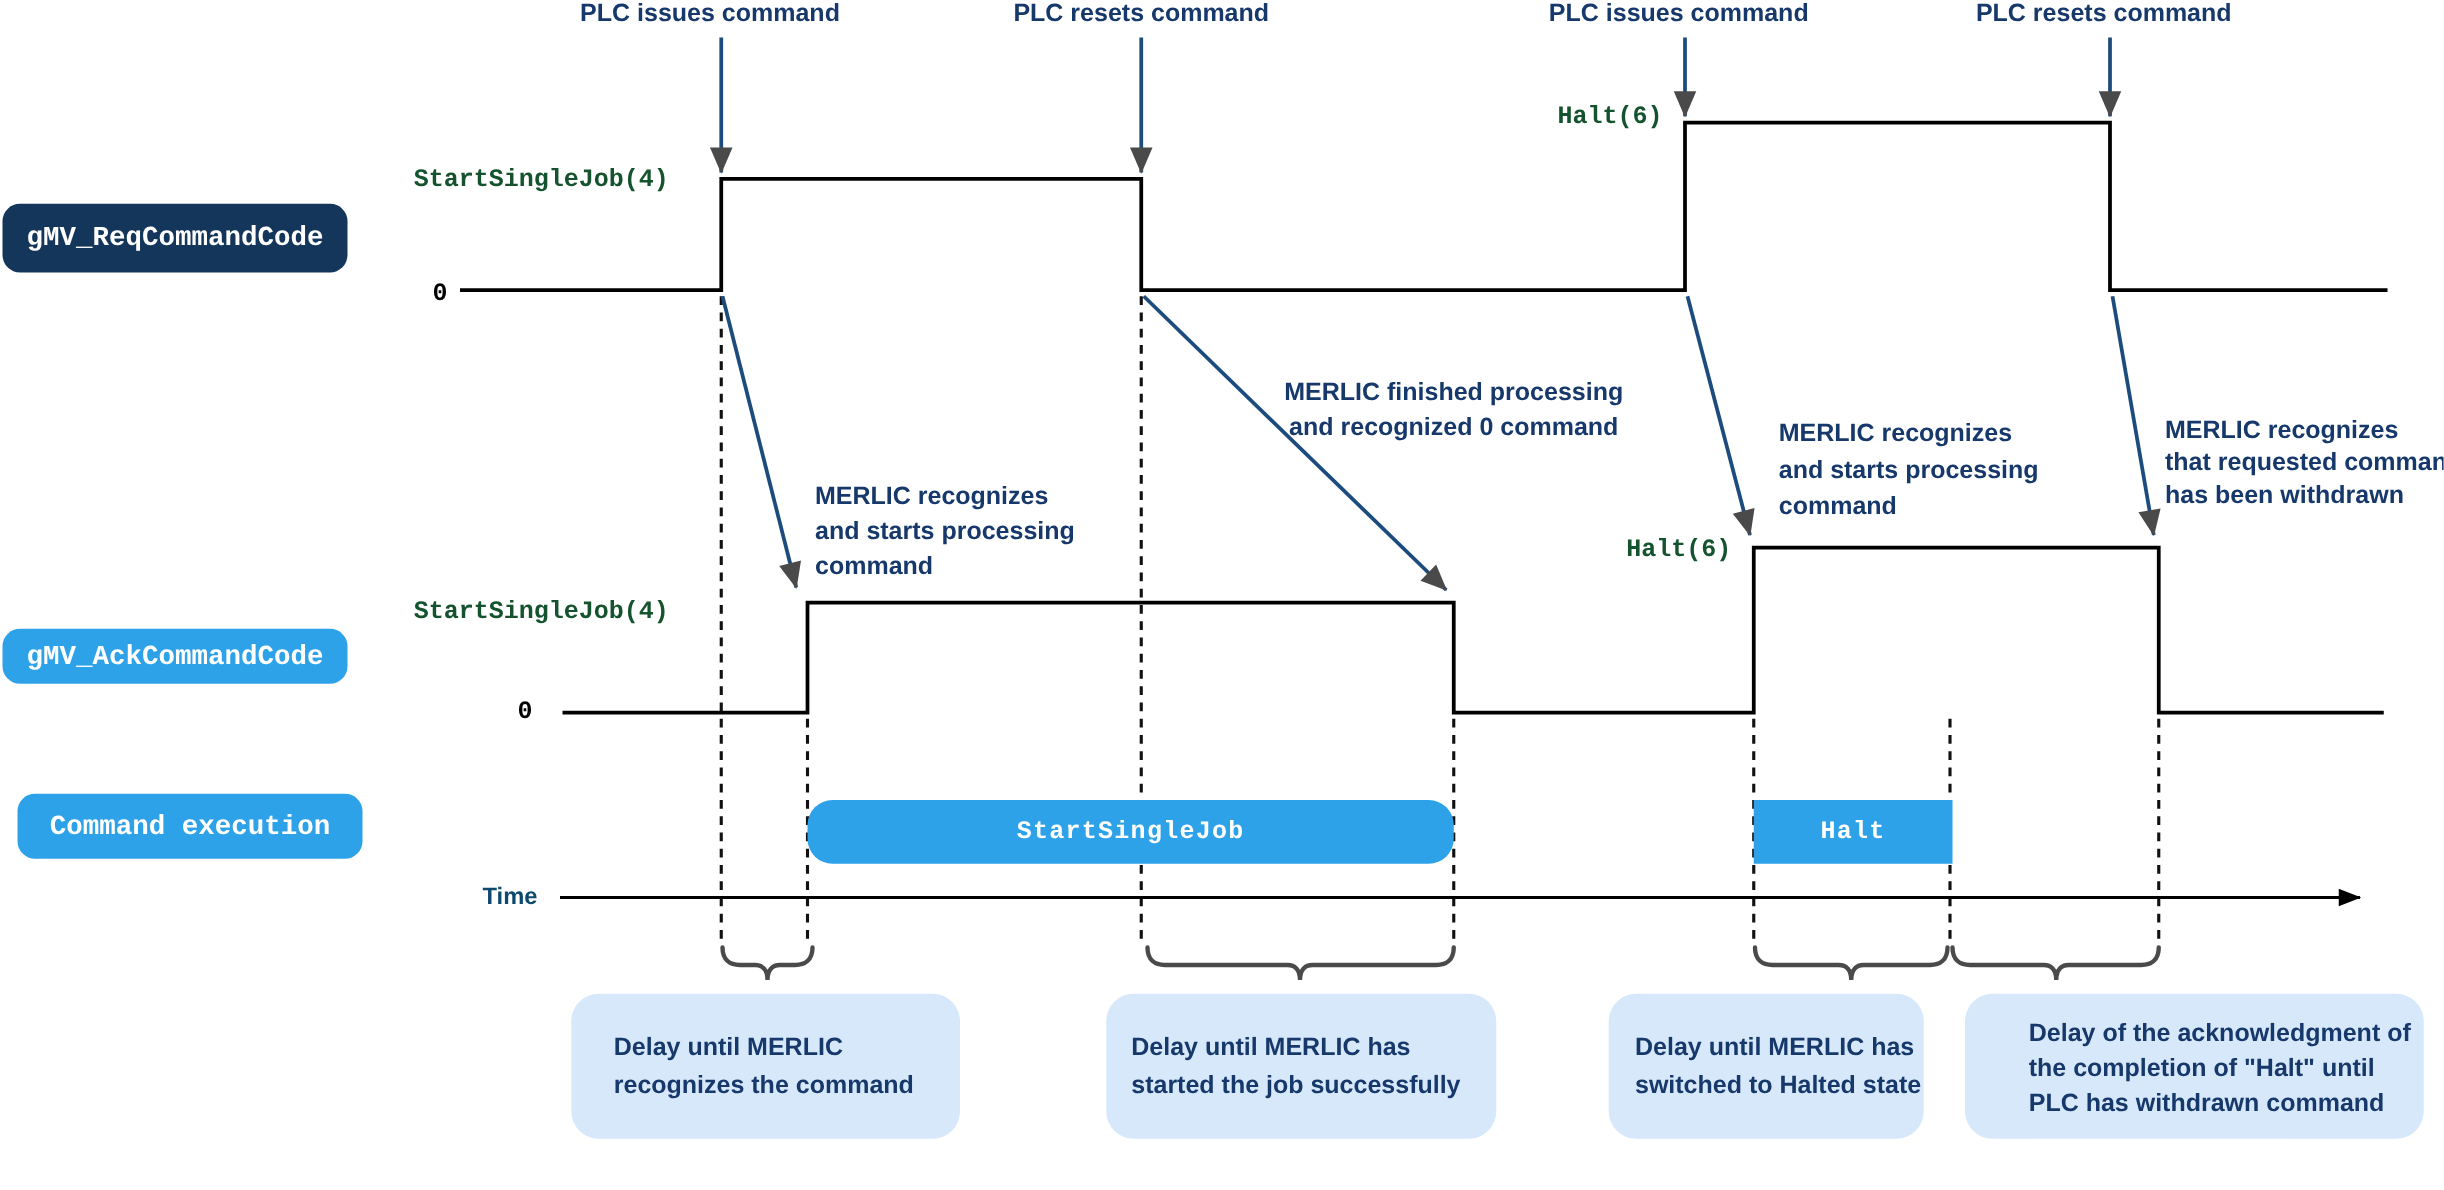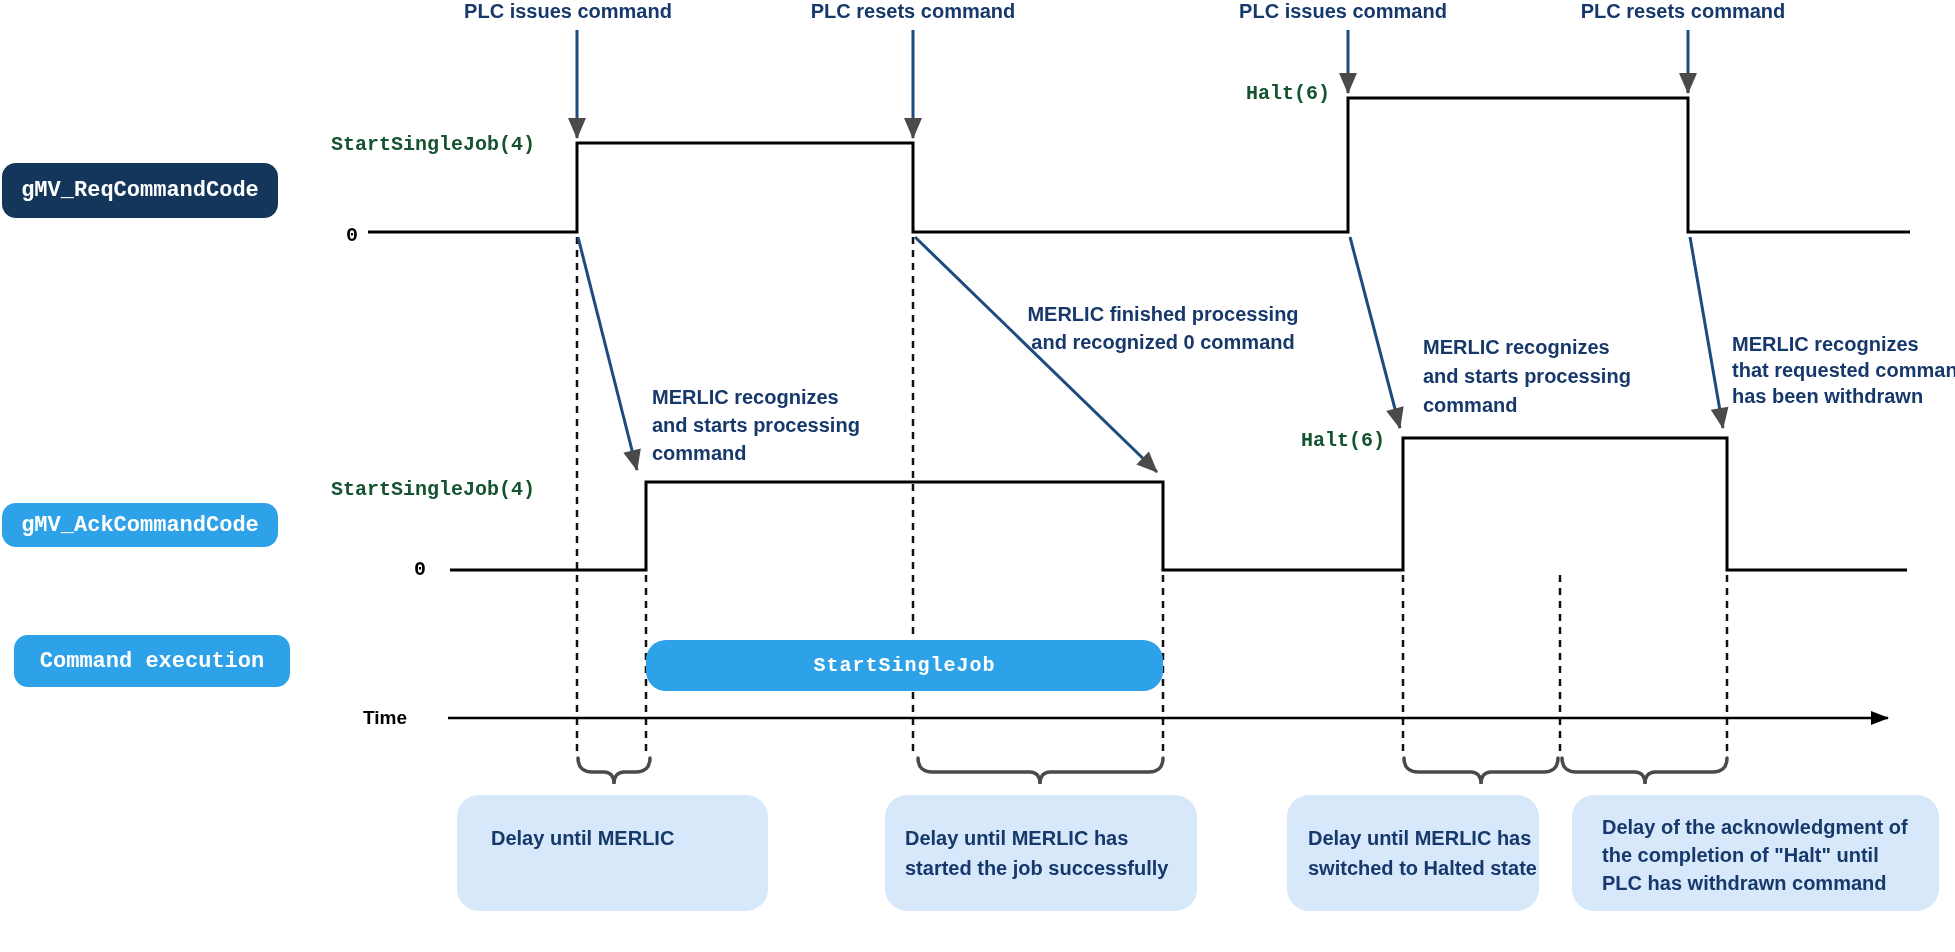--- a/index.html
+++ b/index.html
@@ -18,27 +18,27 @@
   .sig-label{position:absolute;text-align:right;white-space:nowrap;
              font:bold 20px "Liberation Mono",monospace;color:#14532d;line-height:24px;}
   .zero-label{position:absolute;width:24px;text-align:center;
               font:bold 20px "Liberation Mono",monospace;color:#000;line-height:24px;}
   .note-block{position:absolute;font:bold 20px "Liberation Sans",sans-serif;
               color:var(--text-navy);white-space:nowrap;}
   .note-block div{line-height:28px;}
   .exec-bar{position:absolute;top:640px;height:51px;background:var(--blue);
             display:flex;align-items:center;justify-content:center;white-space:nowrap;
             font:bold 20px "Liberation Mono",monospace;color:#fff;letter-spacing:1px;}
-  .time-label{position:absolute;text-align:center;font:bold 19px "Liberation Sans",sans-serif;
-              color:#000000;line-height:24px;}
+  .time-label{position:absolute;text-align:right;font:bold 19px "Liberation Sans",sans-serif;
+              color:#0c4a6e;line-height:24px;}
   .callout{position:absolute;top:795px;height:116px;background:var(--callout-bg);
            border-radius:22px;box-sizing:border-box;
            font:bold 20px "Liberation Sans",sans-serif;color:var(--text-navy);}
   .callout div{line-height:30px;white-space:nowrap;}
-  .callout.three div{line-height:28px;}
+  .callout.three div{line-height:28px;margin-left:21px;}
 </style>
 </head>
 <body>
 
 <div class="canvas">
 
   <svg class="layer" width="1955" height="952" viewBox="0 0 1955 952">
     <defs>
       <marker id="ah" markerUnits="userSpaceOnUse" markerWidth="24" markerHeight="22" refX="21" refY="10" orient="auto">
         <path d="M1,1 L22,10 L1,19 Z" fill="#4A4A4A"></path>
@@ -116,25 +116,27 @@
     <div style="line-height:29px;">and starts processing</div>
     <div style="line-height:29px;">command</div>
   </div>
   <div class="note-block" style="left:1732px;top:331px;">
     <div style="line-height:26px;">MERLIC recognizes</div>
     <div style="line-height:26px;">that requested command</div>
     <div style="line-height:26px;">has been withdrawn</div>
   </div>
 
   <div class="exec-bar" style="left:646px;width:517px;border-radius:20px;">StartSingleJob</div>
+  <div class="exec-bar" style="left:1403px;width:159px;">Halt</div>
 
   <div class="time-label" style="left:340px;width:90px;top:706px;">Time</div>
 
   <div class="callout" style="left:457px;width:311px;padding:28px 10px 15px 34px;">
     <div>Delay until MERLIC</div>
+    <div>recognizes the command</div>
   </div>
   <div class="callout" style="left:885px;width:312px;padding:28px 10px 0 20px;">
     <div>Delay until MERLIC has</div>
     <div>started the job successfully</div>
   </div>
   <div class="callout" style="left:1287px;width:252px;padding:28px 8px 0 21px;">
     <div>Delay until MERLIC has</div>
     <div>switched to Halted state</div>
   </div>
   <div class="callout three" style="left:1572px;width:367px;padding:18px 8px 0 30px;">

